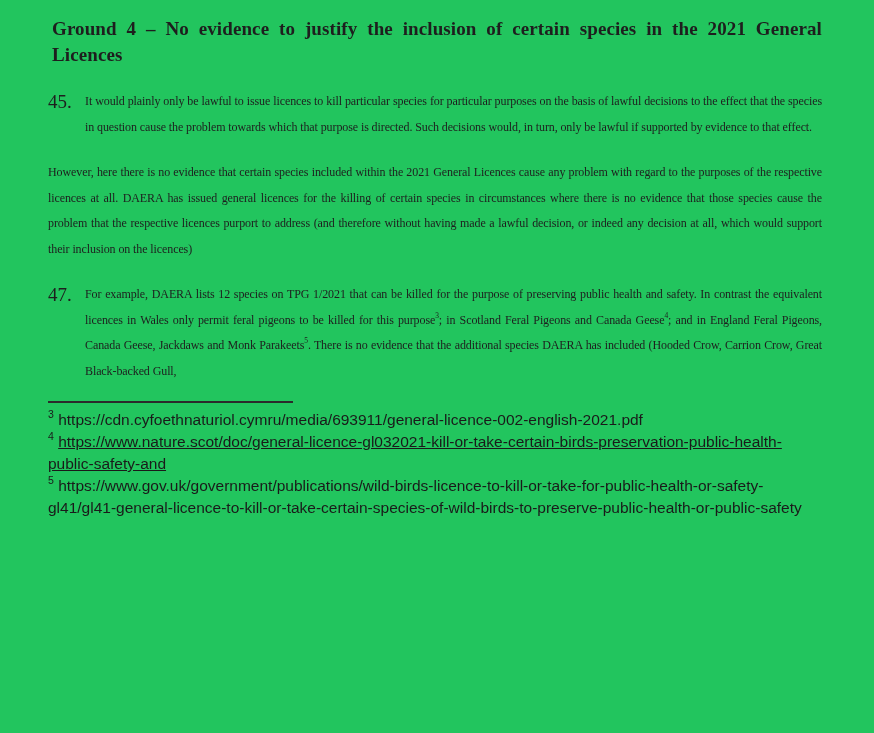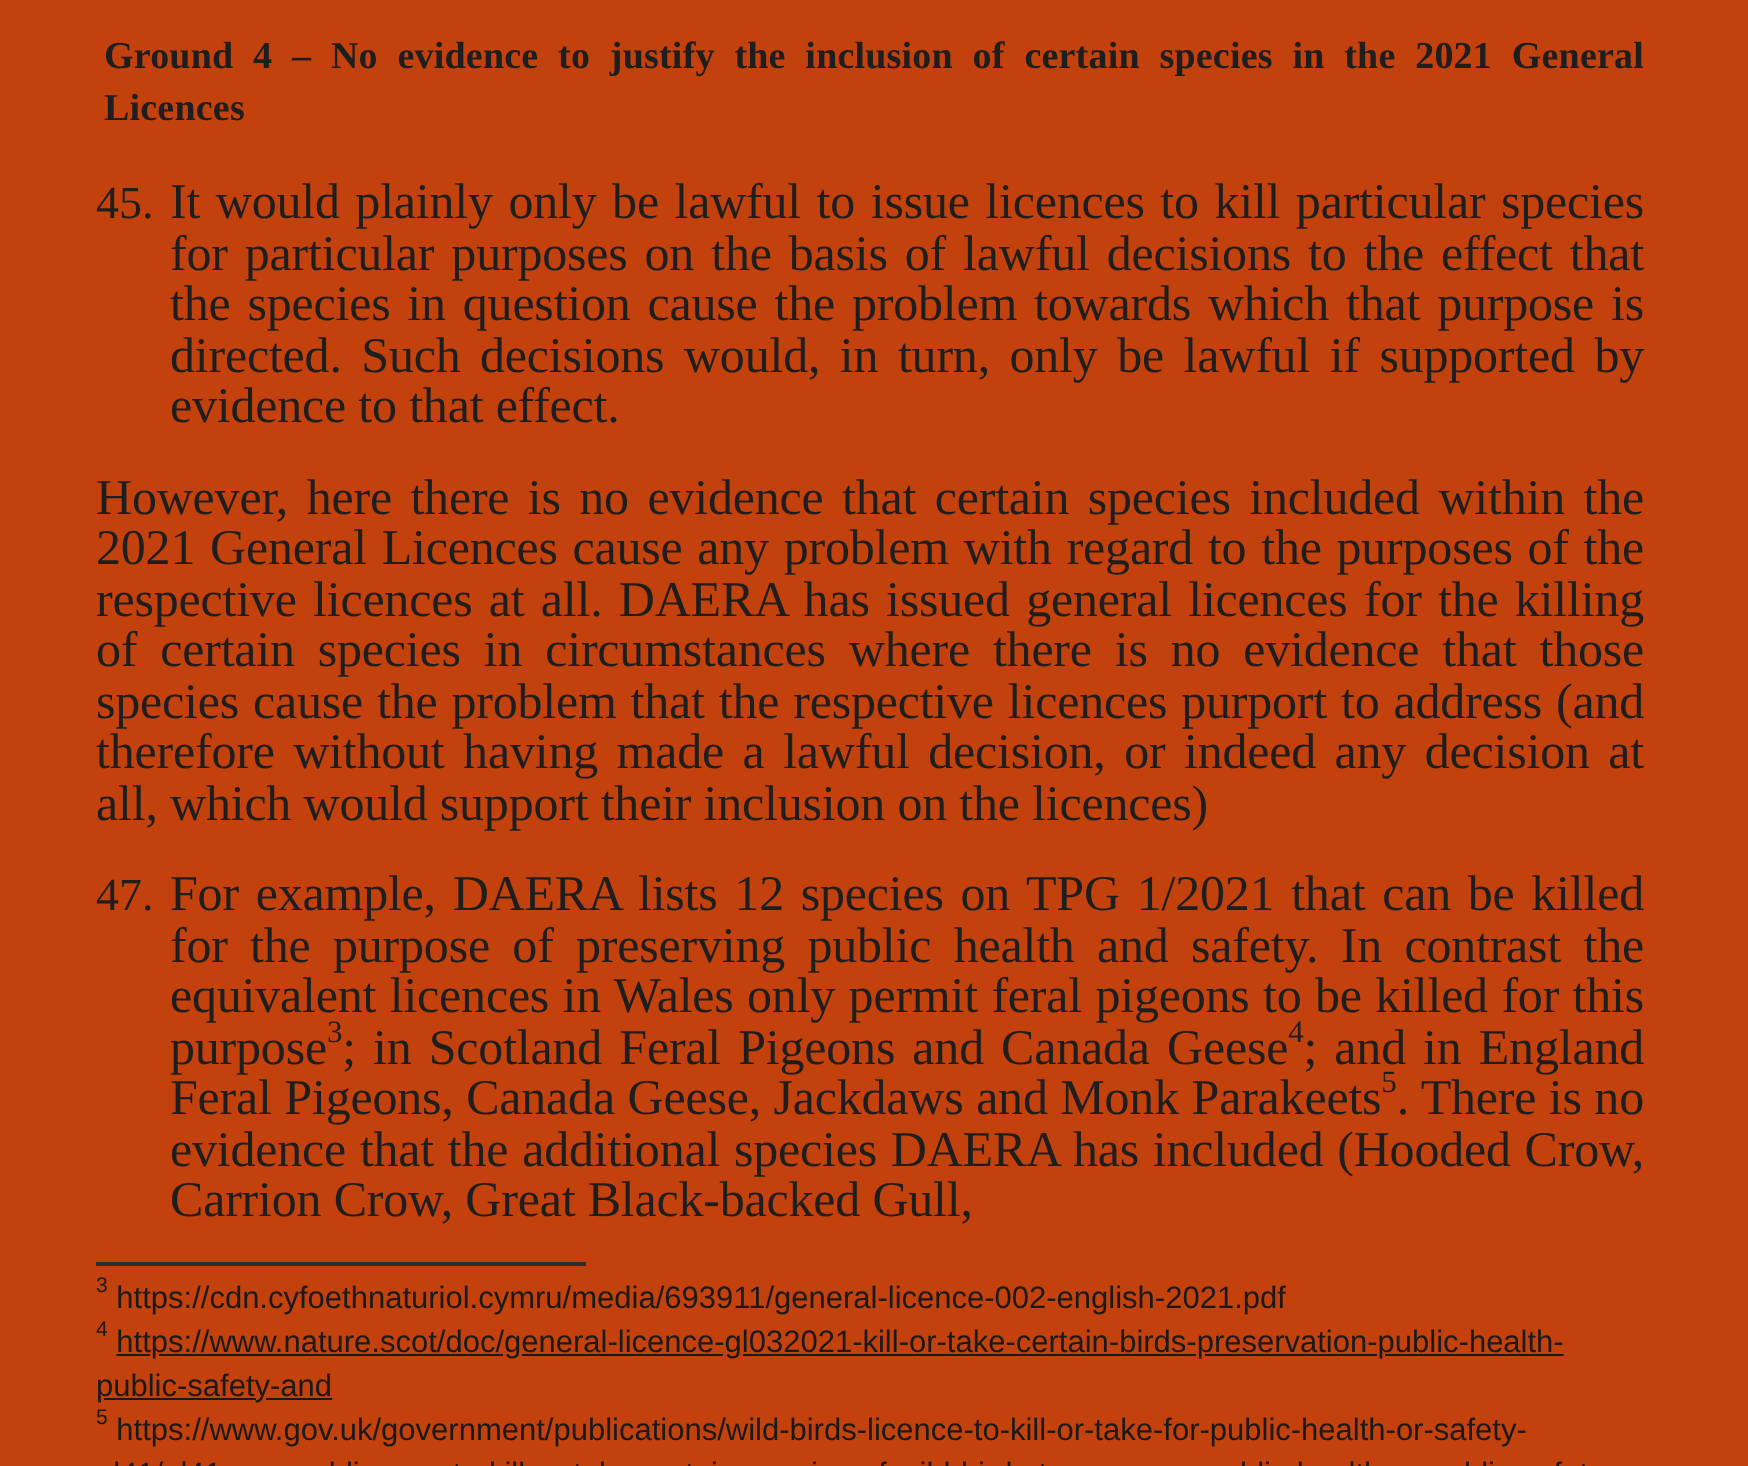--- a/index.html
+++ b/index.html
@@ -4,21 +4,21 @@
 <style>
   html, body {
     margin: 0;
     padding: 0;
     background: #ffffff;
   }
   .page {
     width: 874px;
     height: 733px;
     box-sizing: border-box;
-    background: #c2410c;
+    background: #22c55e;
     padding: 16px 52px 0 48px;
     font-family: "Liberation Serif", "DejaVu Serif", serif;
     color: #1e1e1e;
     overflow: hidden;
   }
   .heading {
     font-size: 19px;
     font-weight: bold;
     line-height: 25.5px;
     text-align: justify;
@@ -28,26 +28,26 @@
   }
   .paragraphs { margin: 0; }
   .para {
     display: flex;
     margin-bottom: 20px;
   }
   .para:last-child { margin-bottom: 16px; }
   .para-num {
     flex: 0 0 37px;
     width: 37px;
-    font-size: 23px;
+    font-size: 19px;
     line-height: 25.5px;
   }
   .para-body {
     flex: 1;
-    font-size: 25px;
+    font-size: 12px;
     line-height: 25.5px;
     text-align: justify;
     letter-spacing: -0.1px;
   }
   sup.fn-ref {
     font-size: 0.62em;
     line-height: 0;
     position: relative;
     top: -0.1em;
   }

